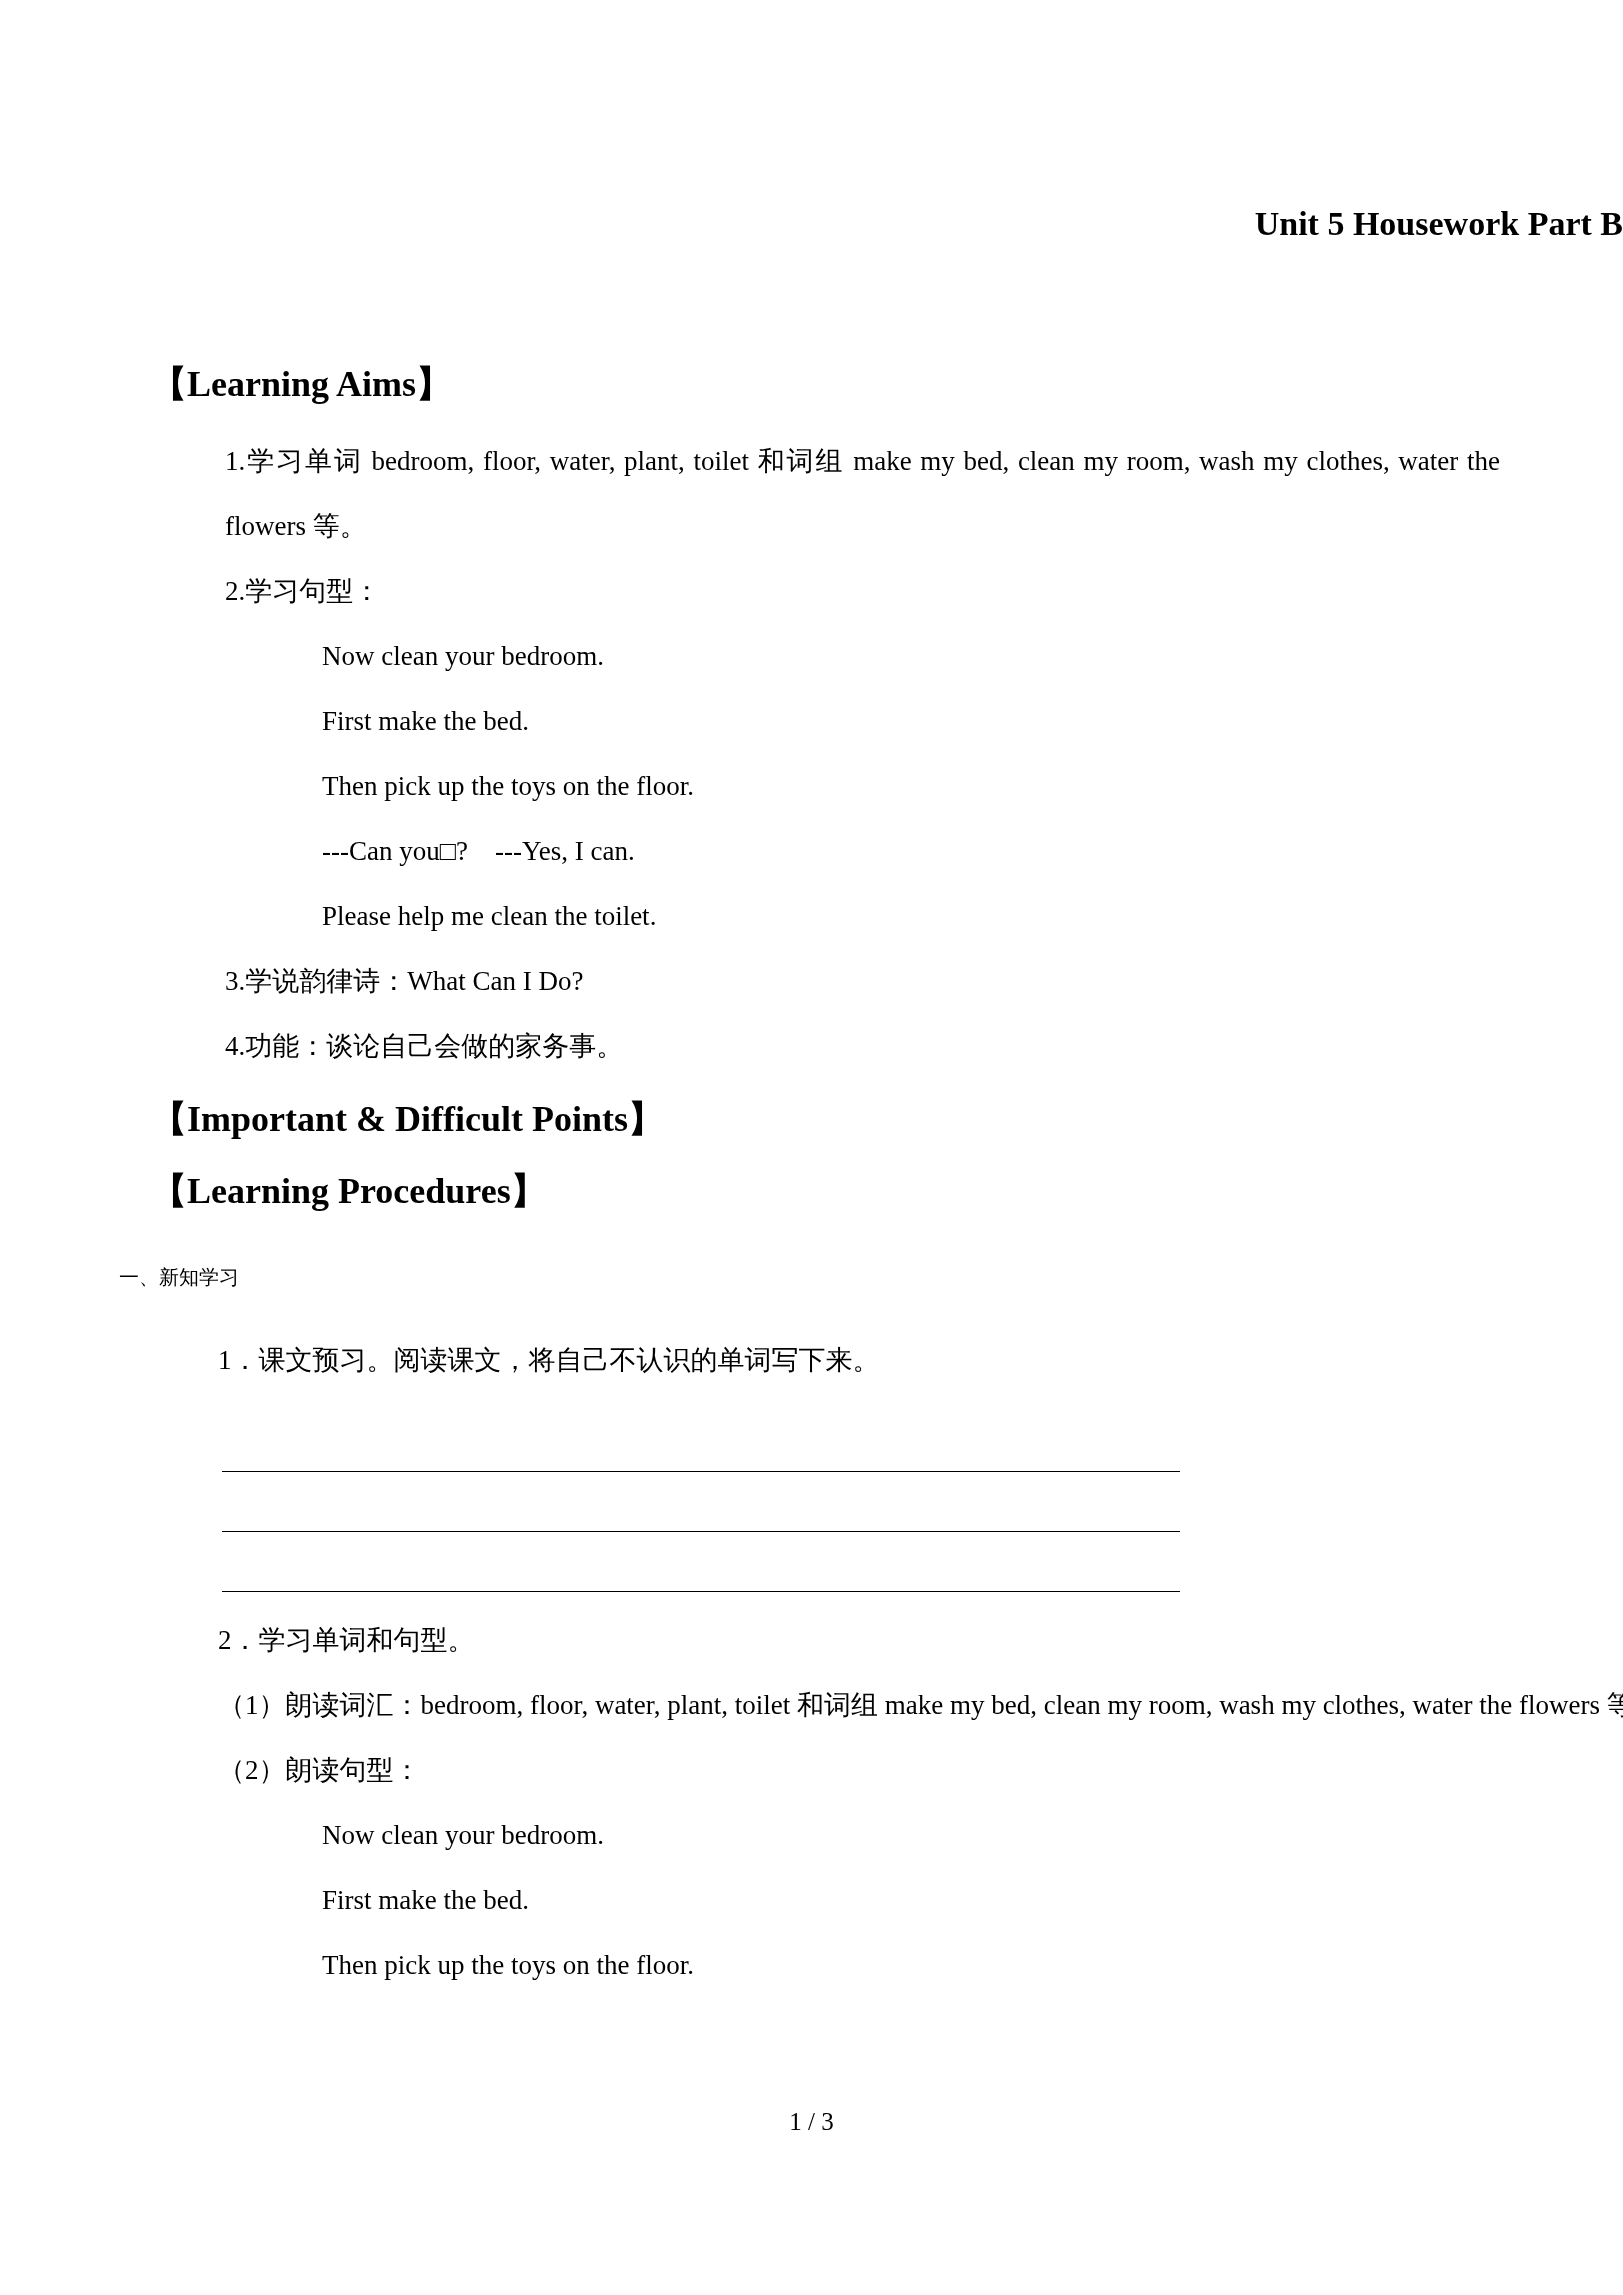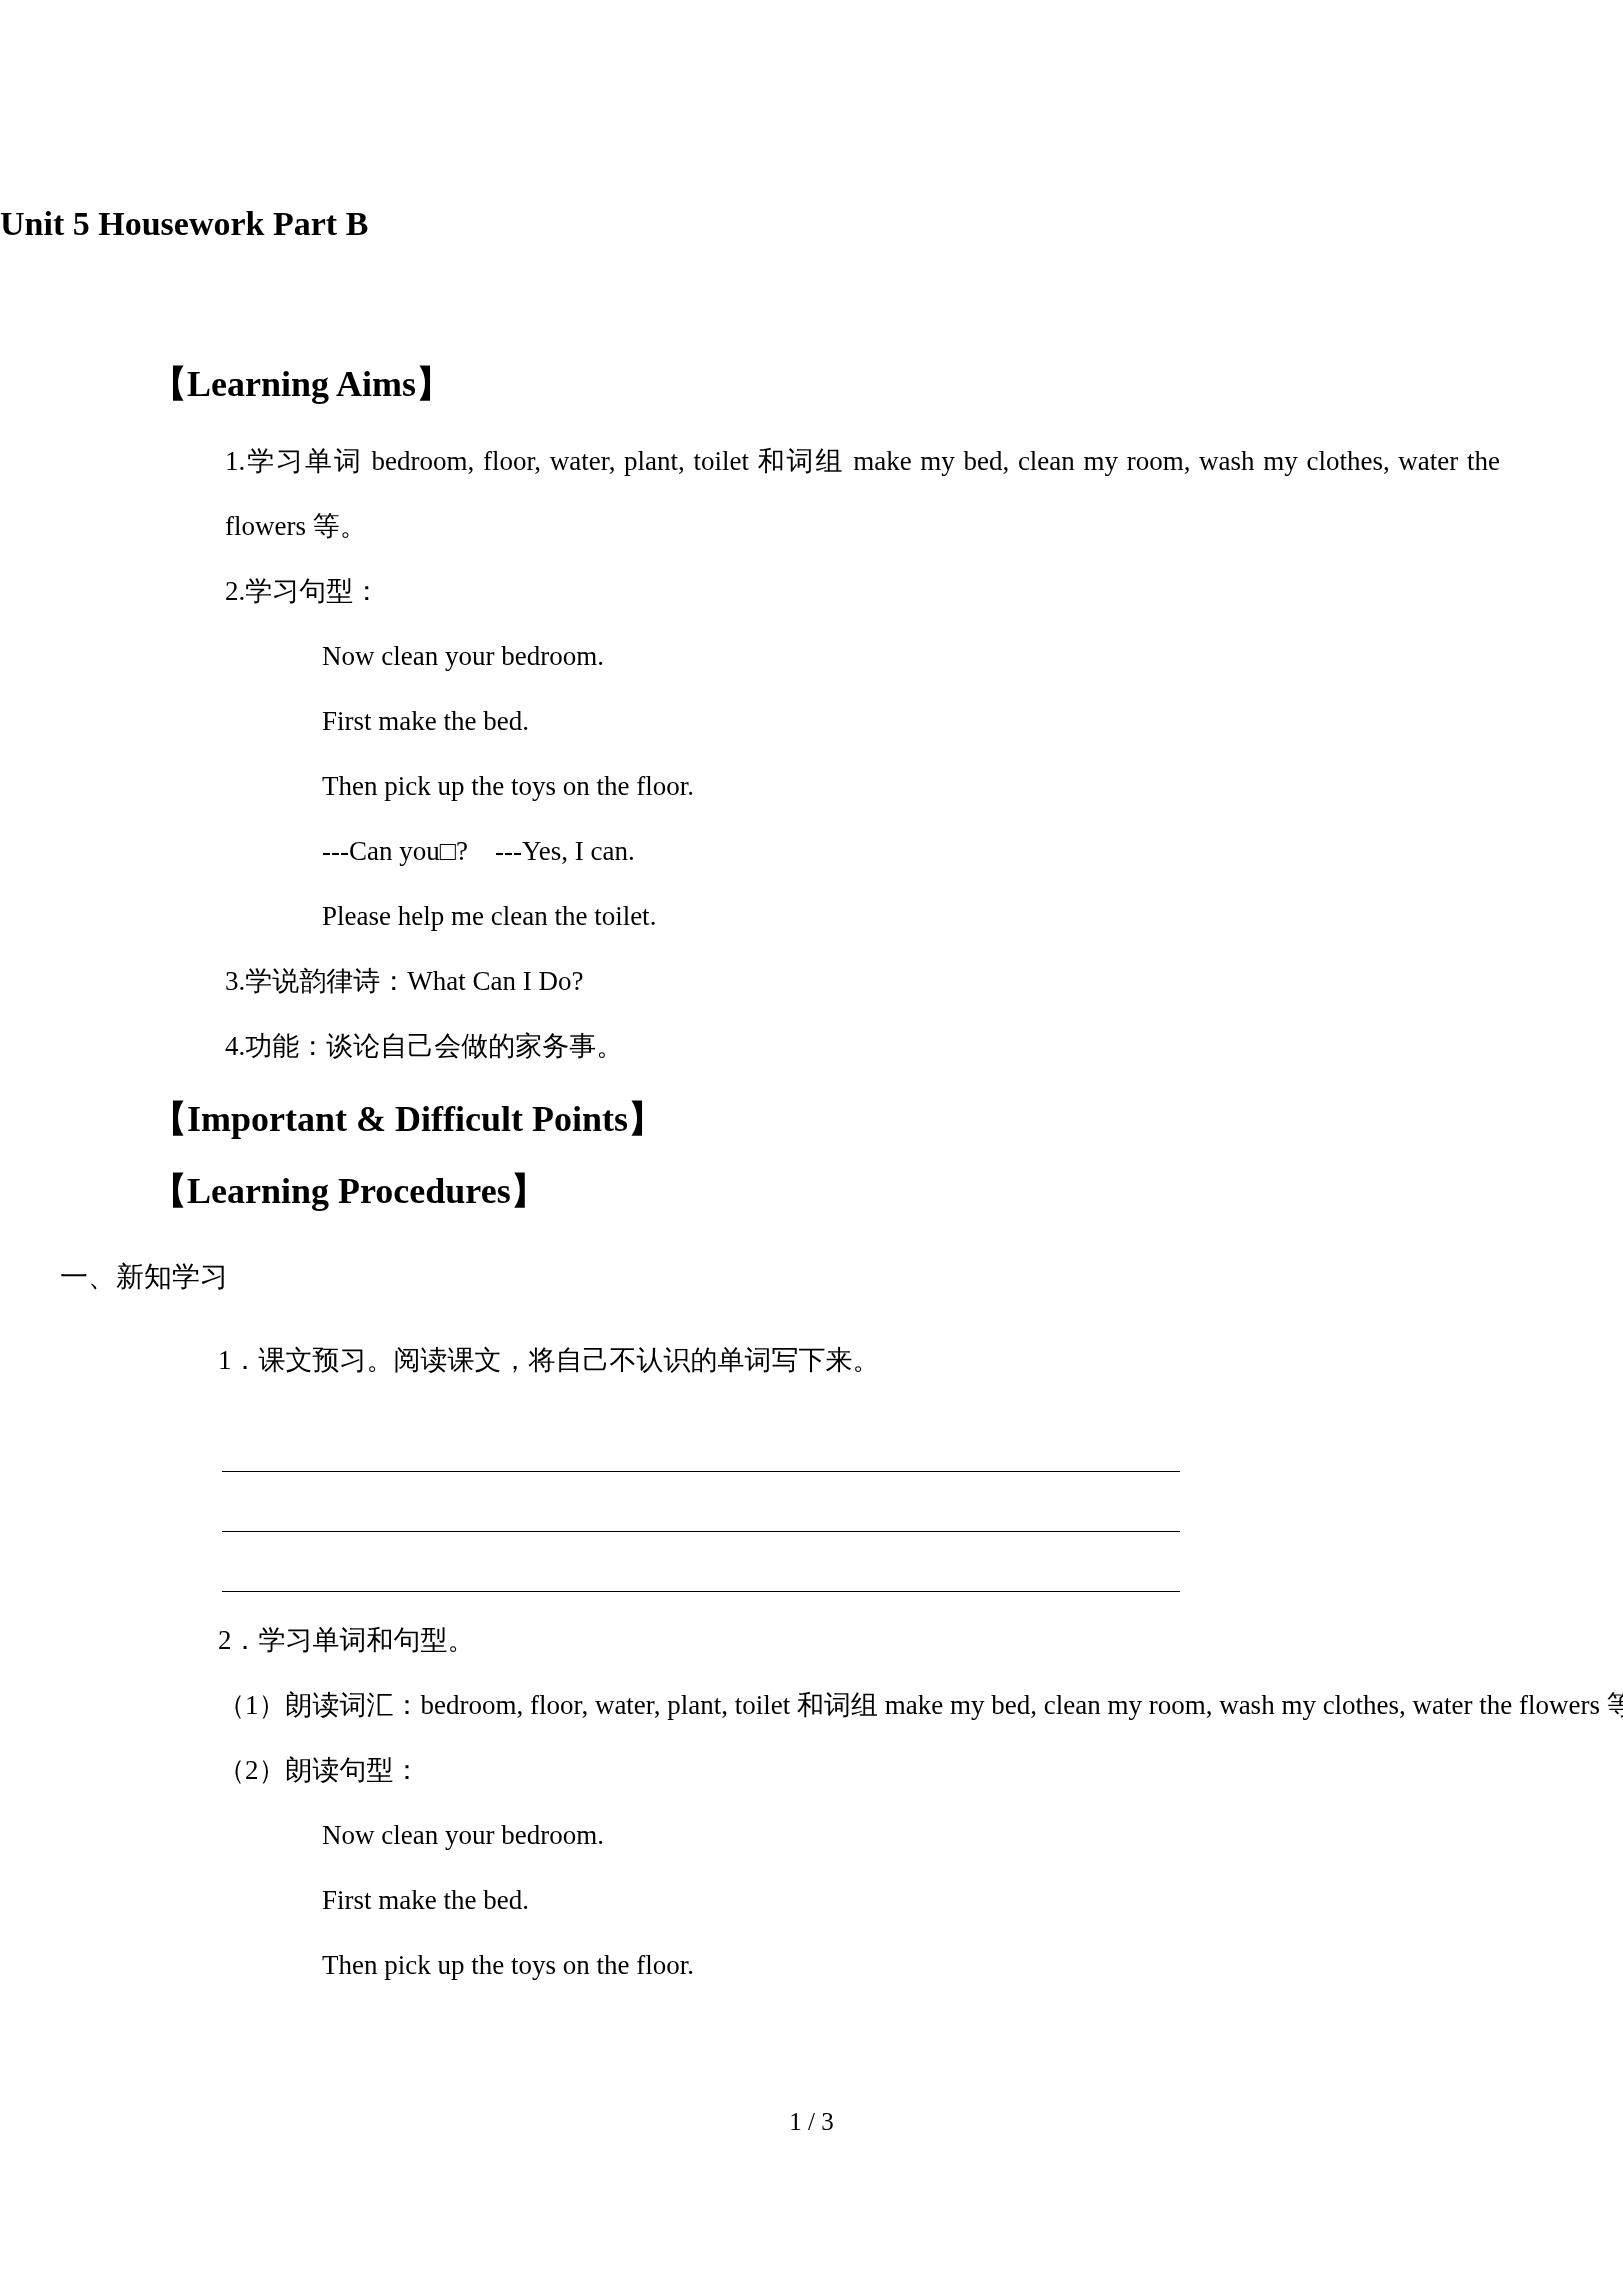--- a/index.html
+++ b/index.html
@@ -13,21 +13,21 @@
     height: 2295px;
     background: #ffffff;
     color: #000000;
     font-family: "Liberation Serif", "DejaVu Serif", serif;
     font-size: 27px;
     line-height: 65px;
     overflow: hidden;
   }
   .title {
     padding-top: 205px;
-    text-align: left;
+    text-align: right;
     font-weight: bold;
     font-size: 34px;
     line-height: 38px;
   }
   .h-bracket {
     margin-left: 151px;
     font-weight: bold;
     font-size: 36px;
     line-height: 65px;
   }
@@ -39,22 +39,22 @@
     width: 1275px;
     text-align: justify;
   }
   .para-first { margin-top: 12.3px; }
   .sentence {
     margin-left: 322px;
     white-space: pre-wrap;
     font-family: Liberation Serif, serif;
   }
   .section-cn {
-    margin-left: 60px;
-    font-size: 28px;
+    margin-left: 119px;
+    font-size: 20px;
     margin-top: 19px;
     line-height: 68px;
   }
   .step {
     margin-left: 218px;
     margin-top: 16.4px;
   }
   .step-tight {
     margin-left: 218px;
     margin-top: 0;

